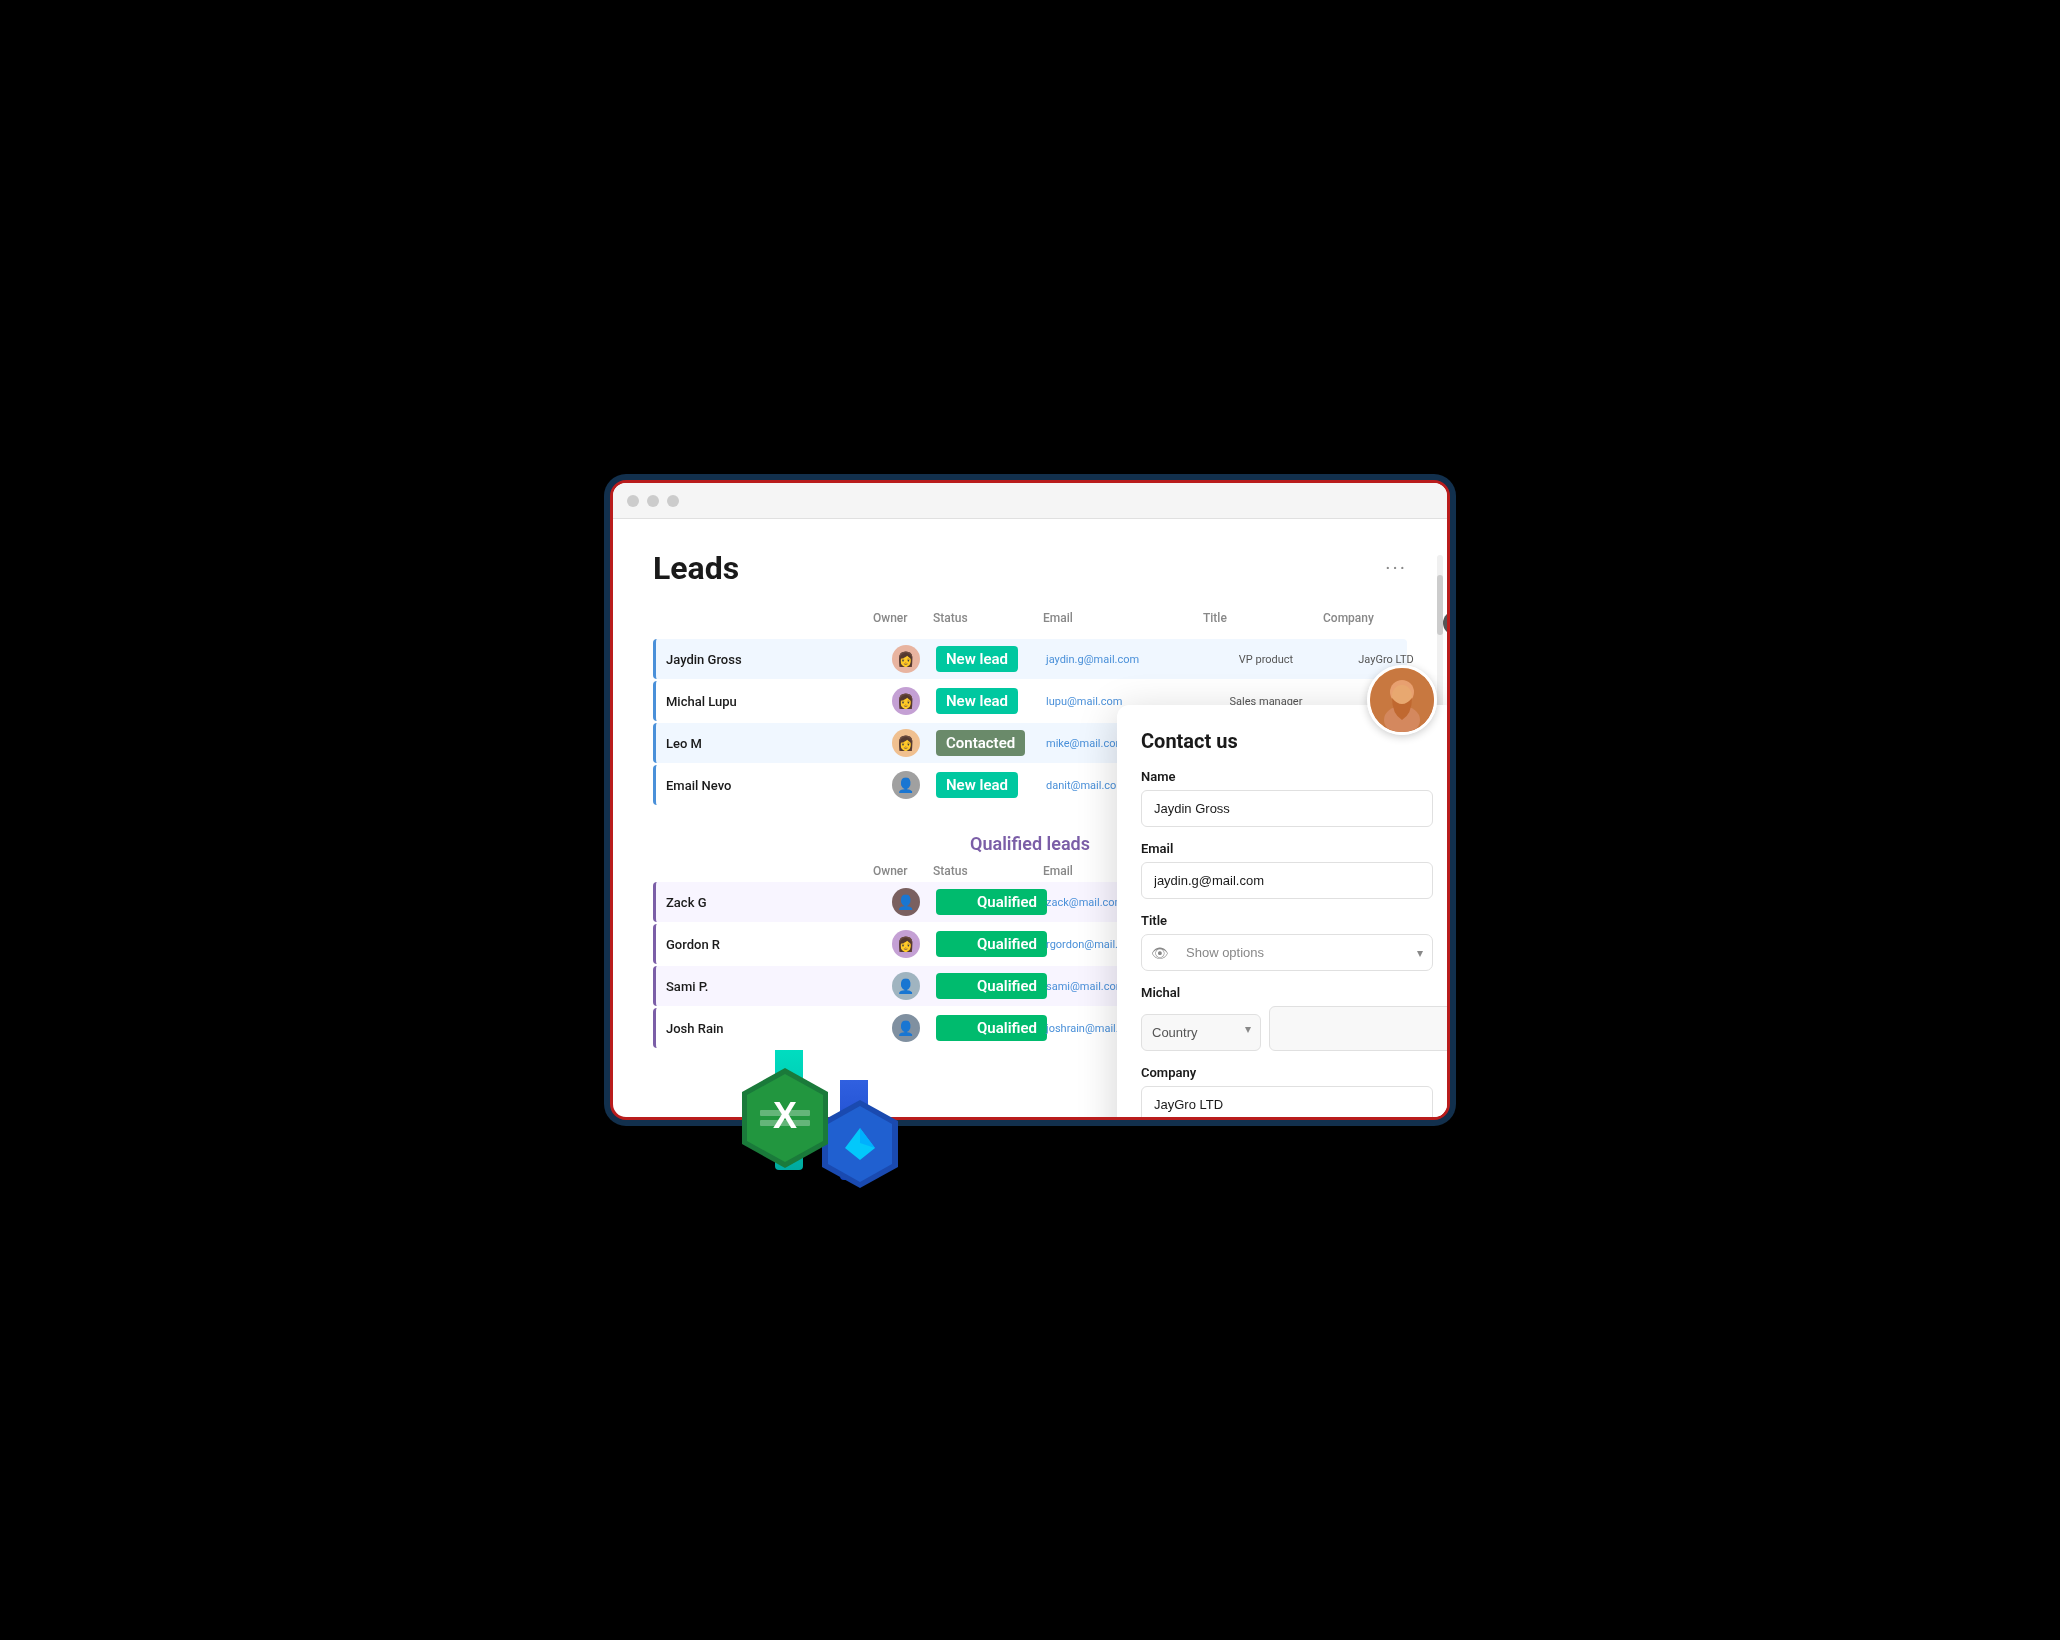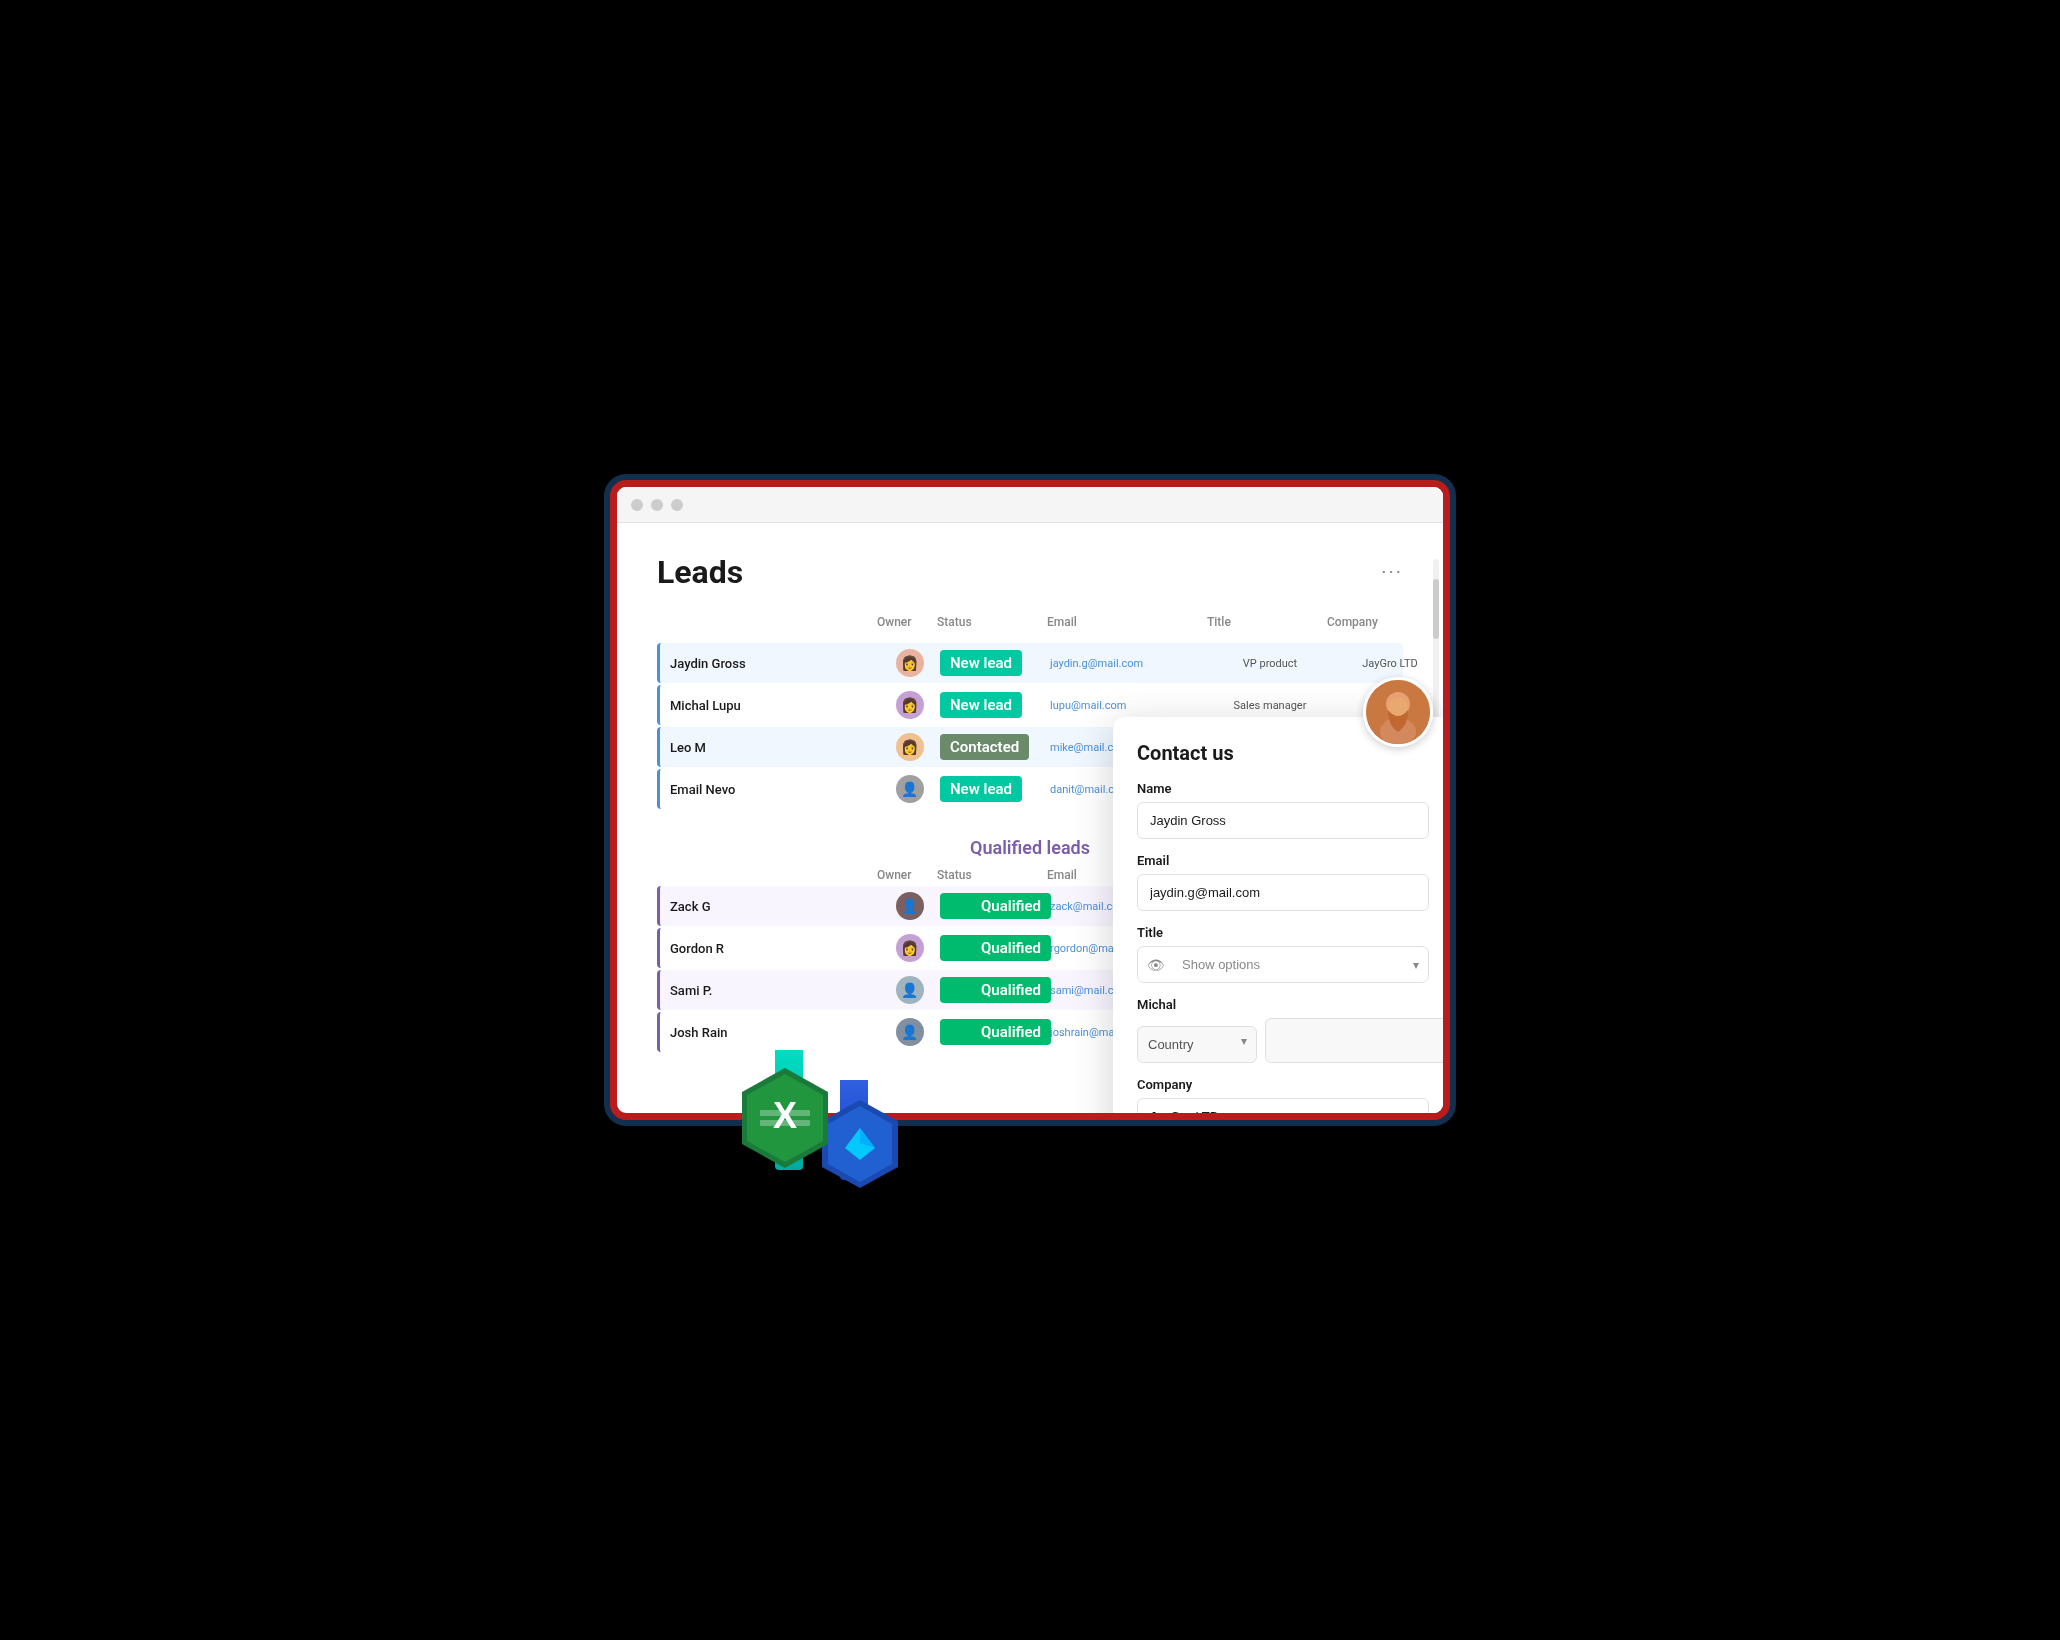--- a/index.html
+++ b/index.html
@@ -20,21 +20,21 @@
 
     
     .browser {
       position: absolute;
       top: 20px;
       left: 30px;
       right: 30px;
       bottom: 60px;
       background: #fff;
       border-radius: 16px;
-      border: 7px solid #b91c1c;
+      border: 3px solid #b91c1c;
       box-shadow: 0 0 0 6px rgba(59,158,255,0.3);
       overflow: hidden;
     }
 
     .browser-titlebar {
       background: #f5f5f5;
       height: 36px;
       display: flex;
       align-items: center;
       padding: 0 14px;
@@ -199,21 +199,21 @@
       align-items: center;
       justify-content: center;
       font-size: 16px;
       cursor: pointer;
     }
 
     
     .contact-panel {
       position: absolute;
       right: -10px;
-      top: 230px;
+      top: 222px;
       width: 340px;
       background: #fff;
       border-radius: 12px;
       box-shadow: 0 8px 40px rgba(0,0,0,0.18);
       padding: 24px;
       z-index: 10;
     }
 
     .contact-avatar {
       position: absolute;

